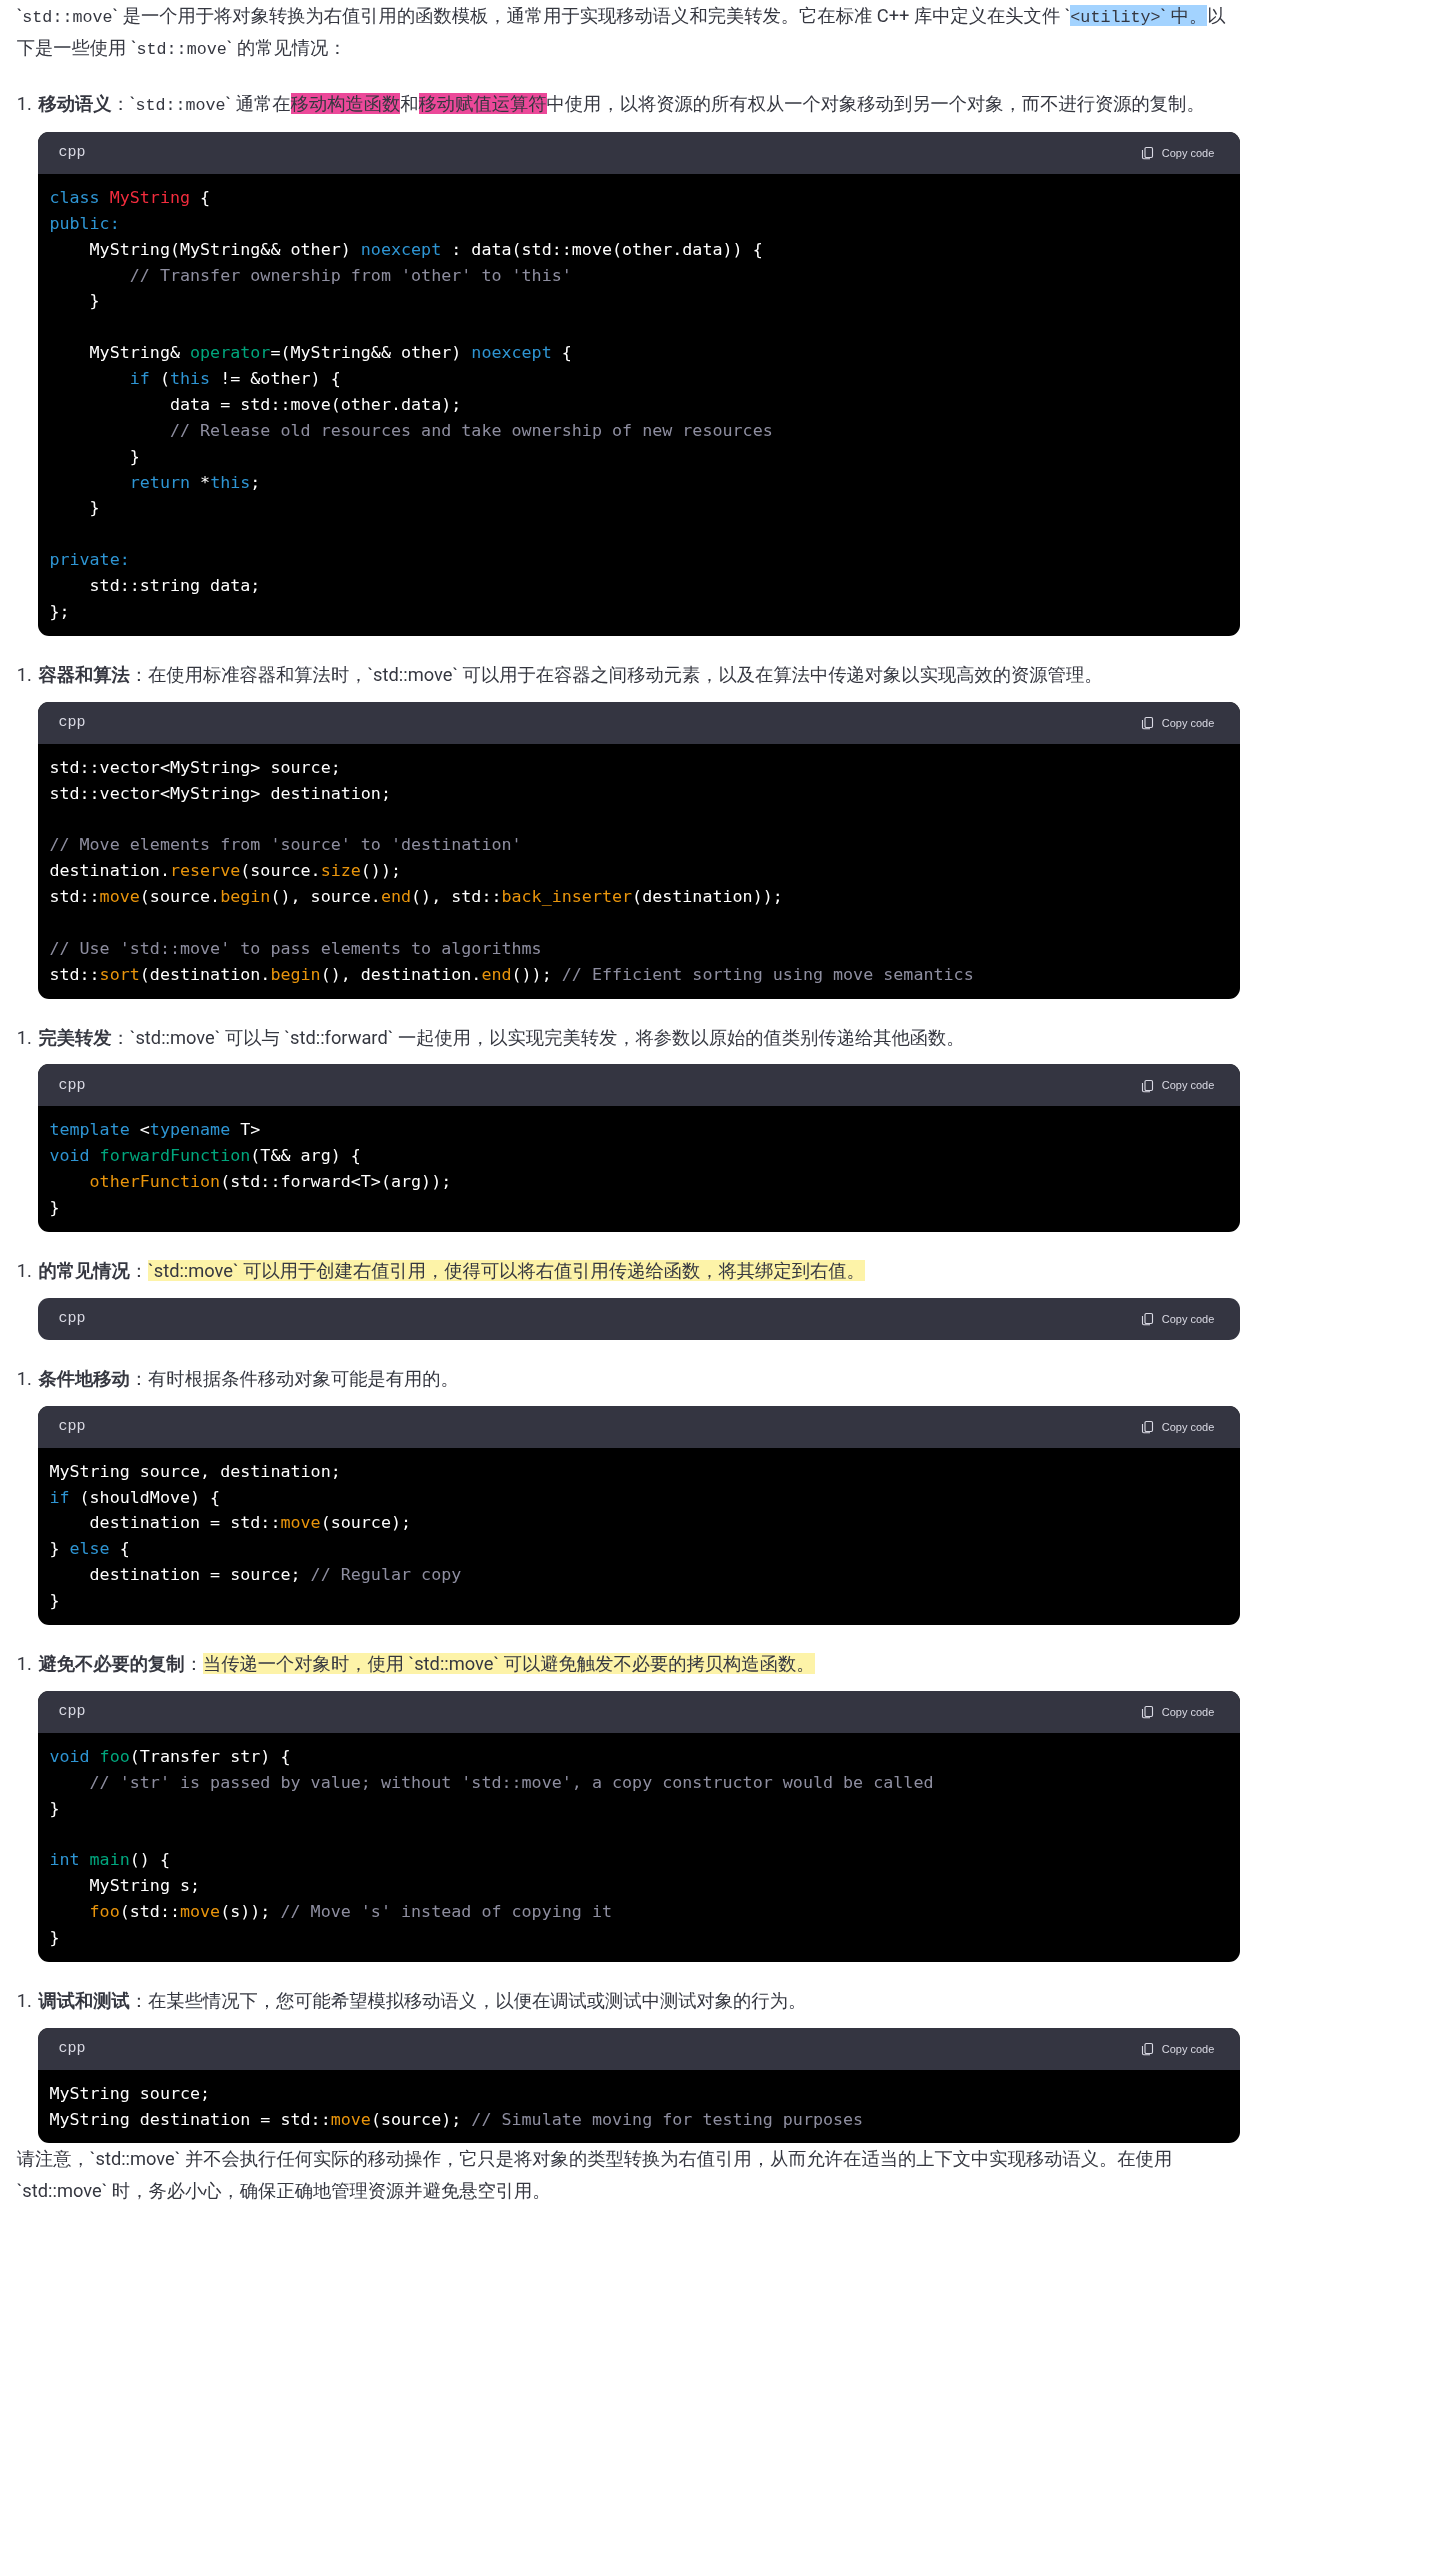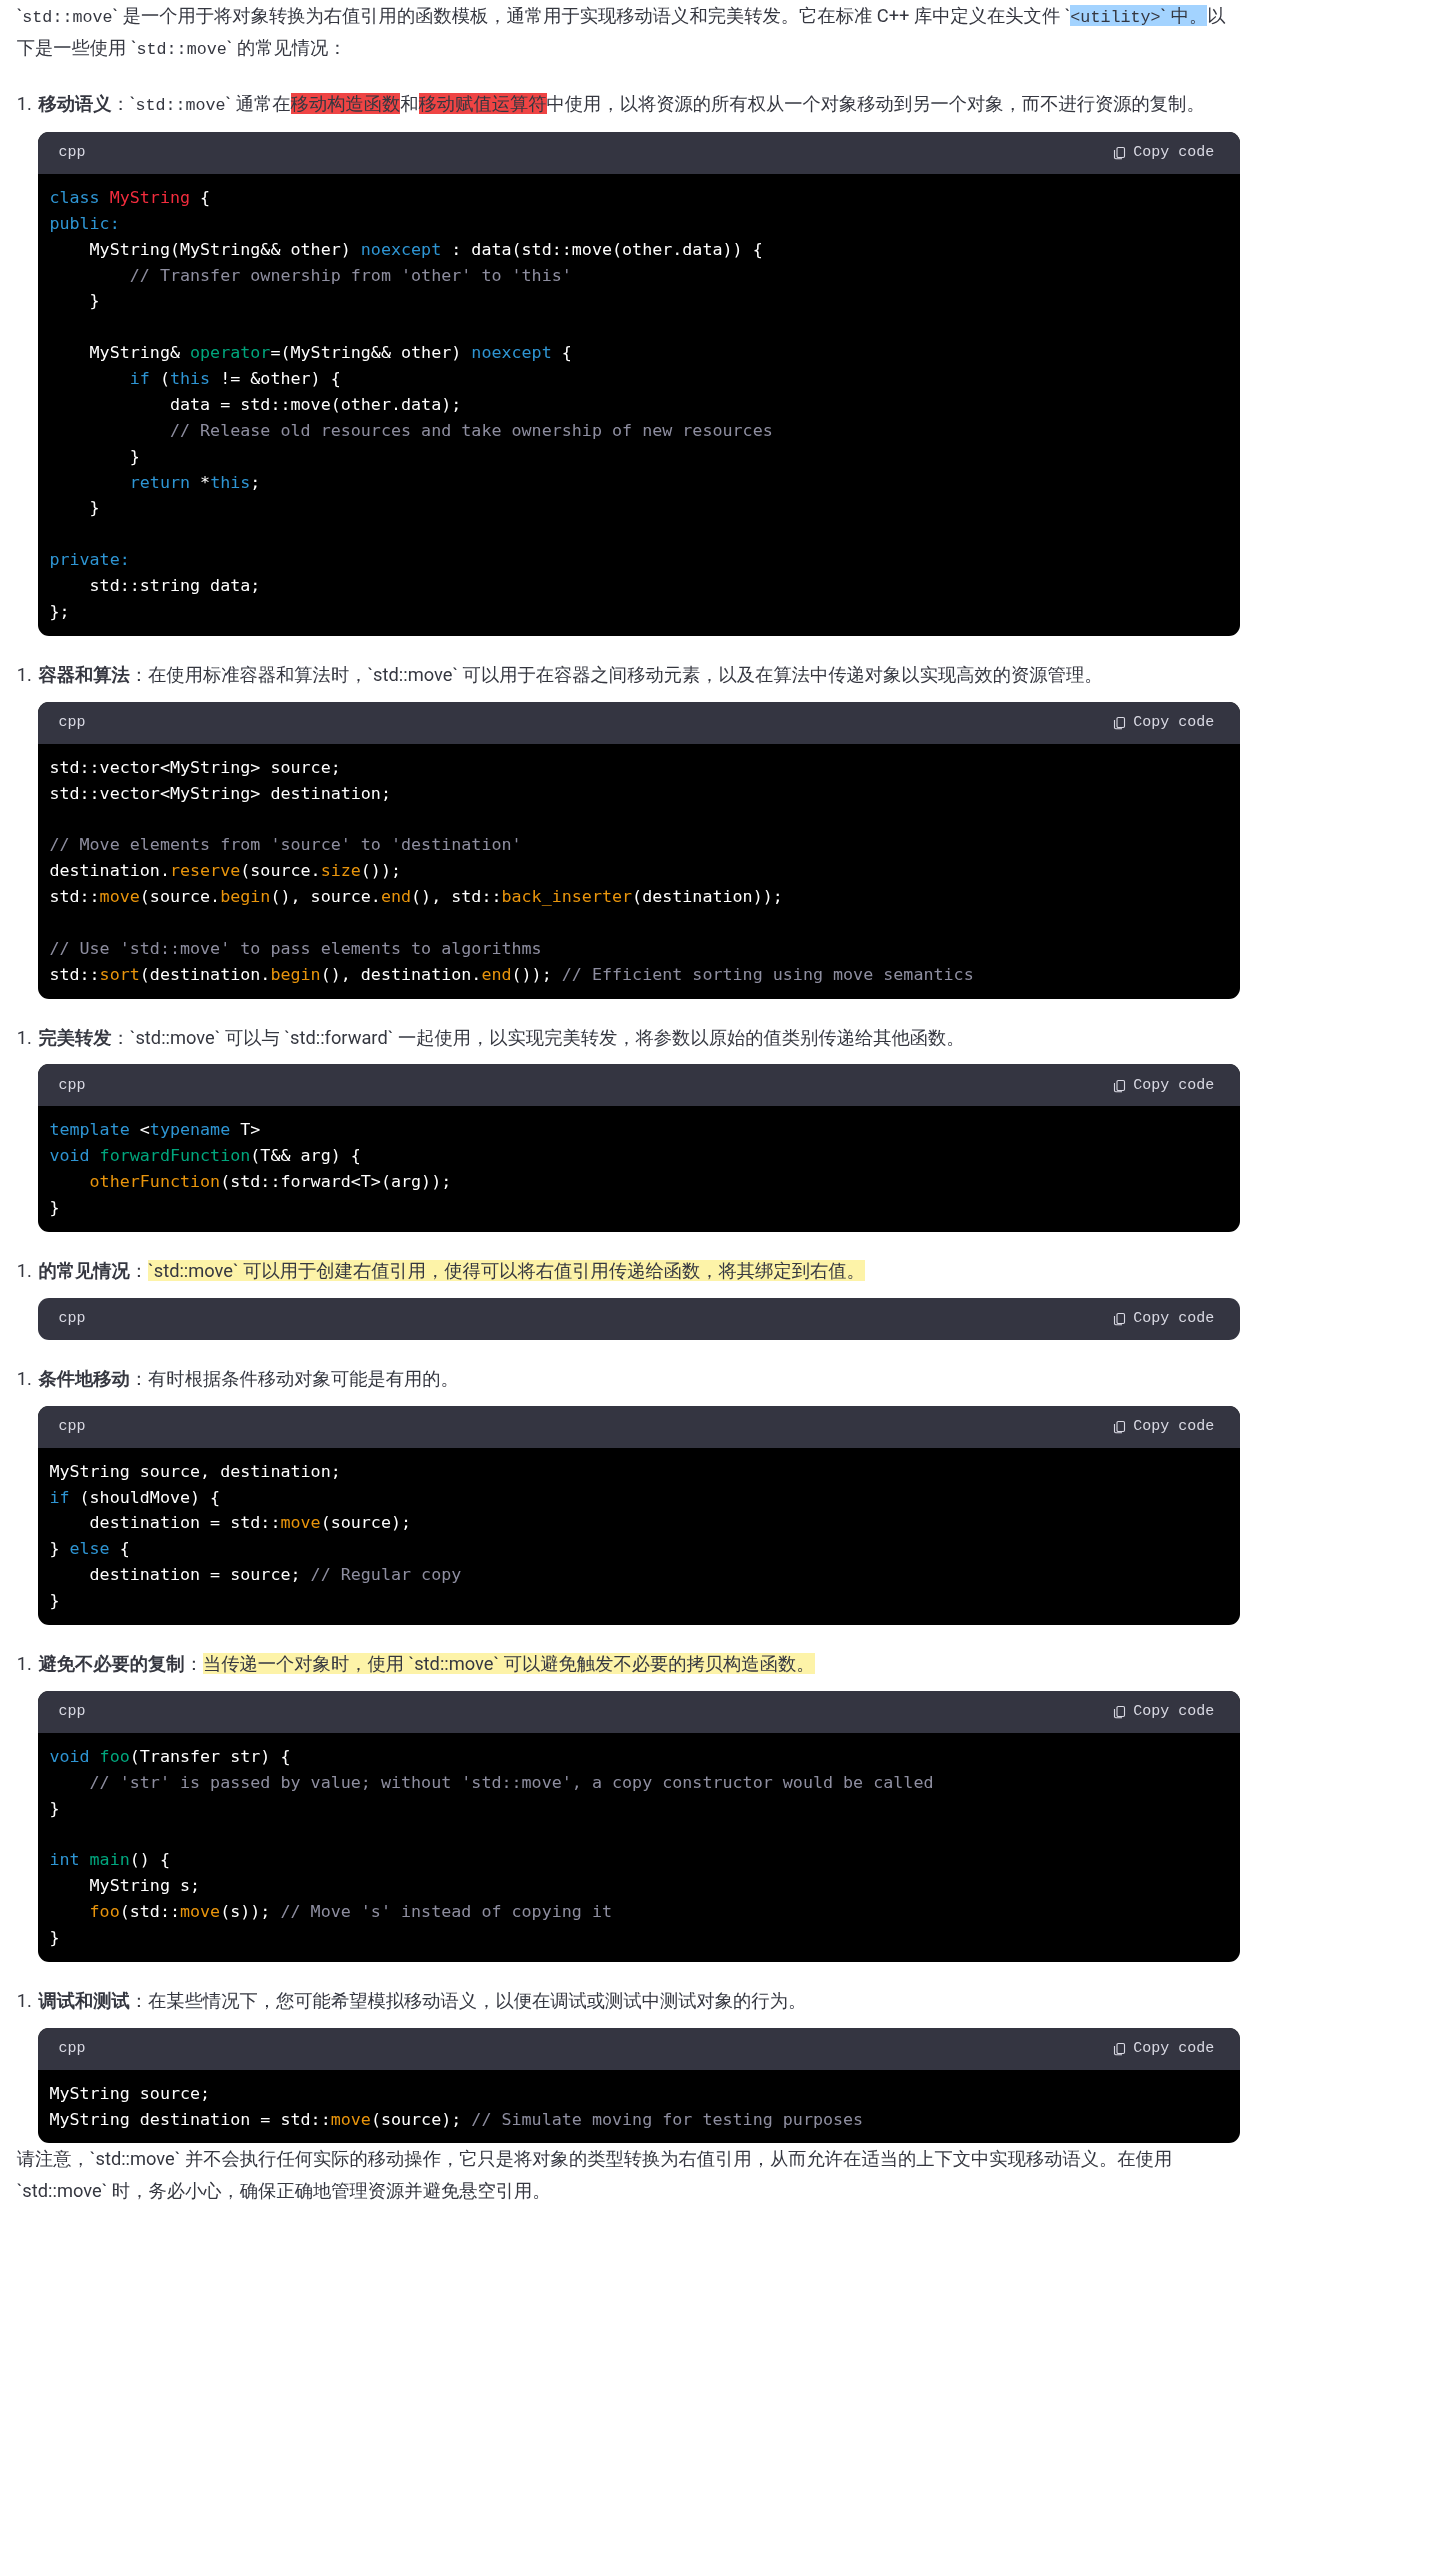--- a/index.html
+++ b/index.html
@@ -55,47 +55,47 @@
     align-items: center;
     background: #343541;
     color: #d9d9e3;
     padding: 8.3px 20px;
     font-size: 15px;
   }
   .copy-btn {
     background: none;
     border: none;
     color: #d9d9e3;
-    font-size: 15px;
+    font-size: 11px;
     cursor: pointer;
     display: flex;
     align-items: center;
     gap: 6.7px;
-    font-family: Liberation Mono, monospace;
+    font-family: Liberation Sans, sans-serif;
   }
   .copy-btn svg { width: 15px; height: 15px; stroke: #d9d9e3; stroke-width: 1.8; fill: none; }
   pre.code {
     margin: 0;
     padding: 11px;
     color: #ffffff;
     white-space: pre;
     overflow-x: auto;
     line-height: 1.55;
   }
   
   .tok-kw      { color: #2e95d3; }   
   .tok-type    { color: #2e95d3; }   
   .tok-name    { color: #f22c3d; }   
   .tok-func    { color: #e9950c; text-align: right; }   
   .tok-builtin { color: #00a67d; }   
   .tok-str     { color: #00a67d; }   
   .tok-com     { color: #8e8ea0; }
 
   
-  .hl-orange { background: #ef4444; }
+  .hl-orange { background: #ec4899; }
   .hl-blue   { background: #a3d3ff; }
   .hl-yellow { background: #fdf3a8; }
 
   p.intro, p.outro { margin: 0 0 5px 0; }
 
 </style>
 </head>
 <body>
 
 <div class="page">

